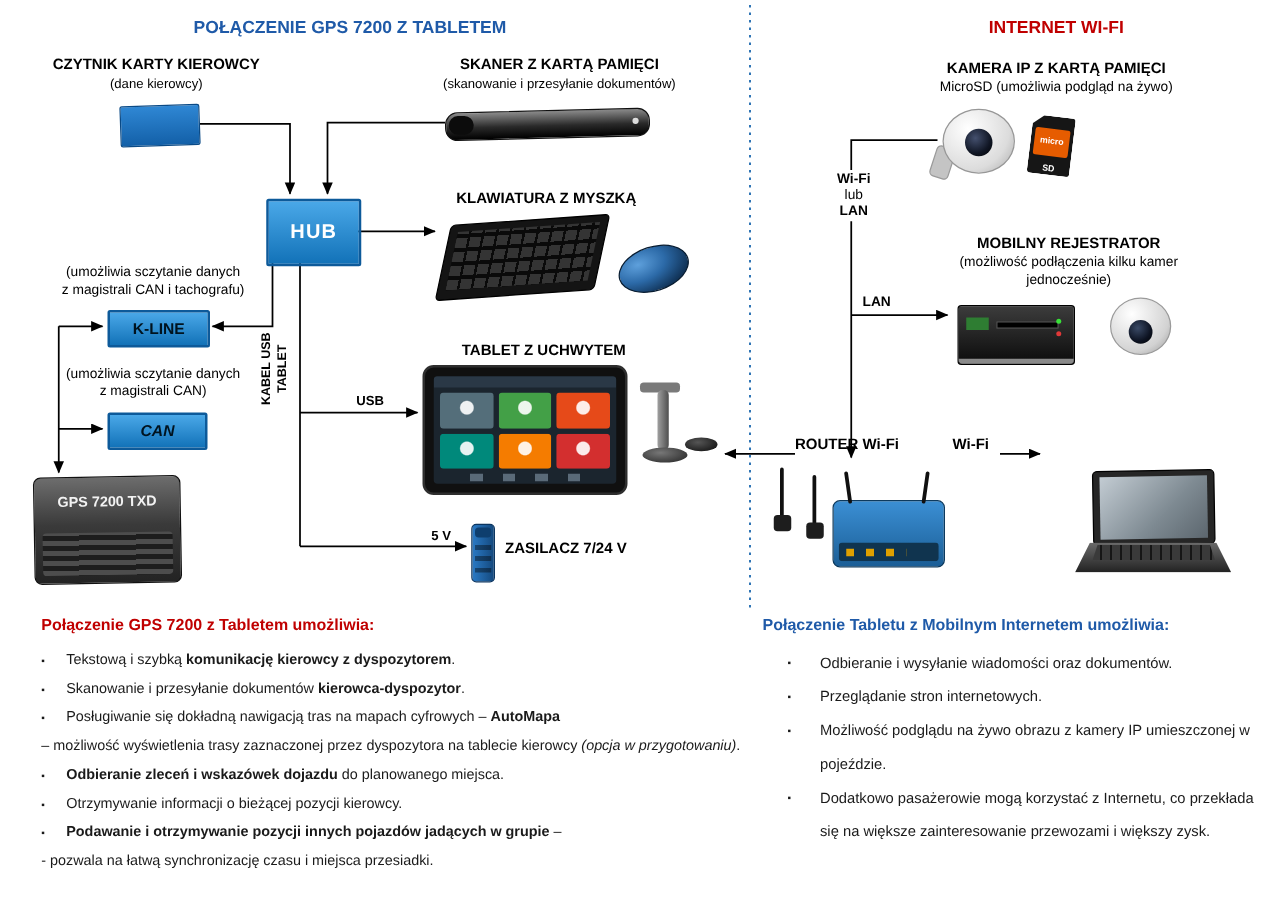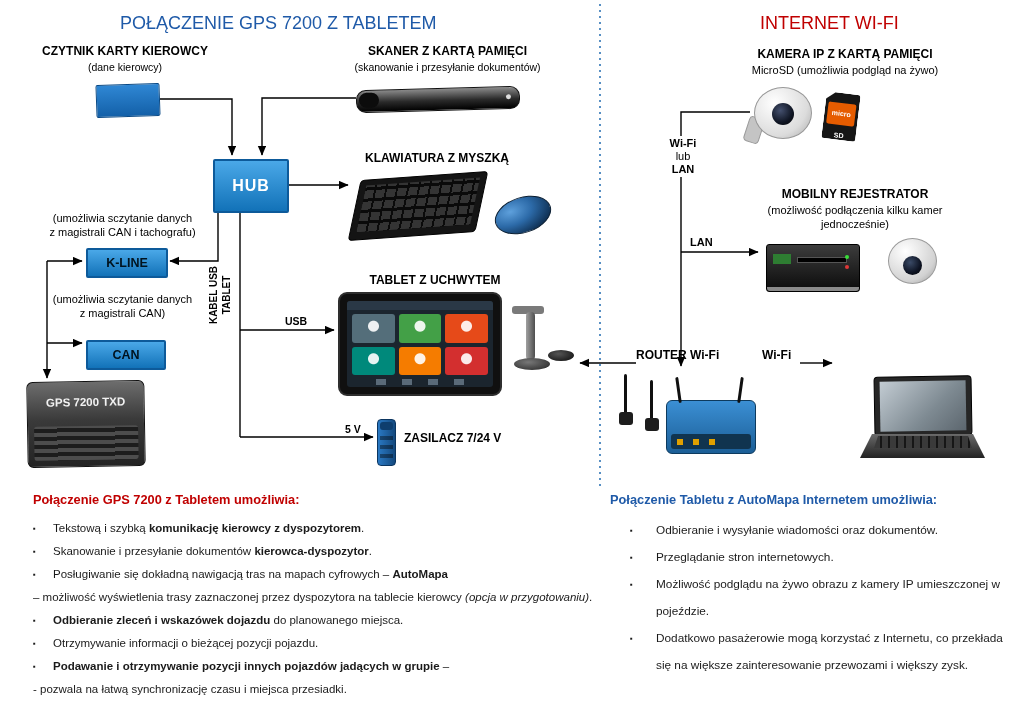--- a/index.html
+++ b/index.html
@@ -2,21 +2,21 @@
 <html><head>
 <meta charset="utf-8">
 <style>
   html,body{margin:0;padding:0;background:#fff;}
   .stage{position:relative;width:1024px;height:725px;background:#fff;overflow:hidden;
          font-family:"Liberation Sans",sans-serif;color:#000;}
   .abs{position:absolute;}
   .dlabel{position:absolute;font-weight:bold;font-size:12px;text-align:center;line-height:15px;}
   .dsub{position:absolute;font-size:10.5px;text-align:center;line-height:14px;}
   .preline{white-space:pre-line;}
-  .title{position:absolute;font-weight:normal;font-size:18px;}
+  .title{position:absolute;font-weight:bold;font-size:14px;text-align:center;}
   .blue{color:#1F5AA8;}
   .red{color:#C00000;}
 
   
   .bluebox{position:absolute;display:flex;align-items:center;justify-content:center;
            background:linear-gradient(180deg,#4aa8e8,#1272b8);
            border:2px solid #0d5a9a;border-radius:2px;font-weight:bold;}
   .hub{color:#fff;font-size:16px;letter-spacing:1px;}
   .smallbox{color:#00131f;font-size:12.5px;}
 
@@ -162,21 +162,21 @@
   </div>
 
   <div class="bluebox hub" style="left:213px;top:159px;width:72px;height:50px;">HUB</div>
   <div class="dsub preline" style="left:30px;top:211px;width:185px;font-size:11px;">(umożliwia sczytanie danych
 z magistrali CAN i tachografu)</div>
 
   <div class="bluebox smallbox" style="left:86px;top:248px;width:78px;height:26px;">K-LINE</div>
   <div class="dsub preline" style="left:30px;top:292px;width:185px;font-size:11px;">(umożliwia sczytanie danych
 z magistrali CAN)</div>
 
-  <div class="bluebox smallbox" style="left:86px;top:340px;width:76px;height:26px;">CAN</div>
+  <div class="bluebox smallbox" style="left:86px;top:330px;width:76px;height:26px;font-style:italic;">CAN</div>
 
   <div class="gps-dev" style="left:27px;top:381px;width:116px;height:84px;">
     <div class="lbl">GPS 7200 TXD</div>
     <div class="ridges"></div>
   </div>
 
   <div class="dlabel" style="left:352px;top:151px;width:170px;">KLAWIATURA Z MYSZKĄ</div>
   <div class="kb-wrap" style="left:354px;top:176px;">
     <div class="kb-body">
         <div class="kb-keys"></div>
@@ -292,32 +292,32 @@
       </div>
       <div class="li-row">
         <span class="li-text"><span>– możliwość wyświetlenia trasy zaznaczonej przez dyspozytora na tablecie kierowcy </span><span class="i">(opcja w przygotowaniu)</span><span>.</span></span>
       </div>
       <div class="li-row">
         <span class="bullet">▪</span>
         <span class="li-text"><span class="b">Odbieranie zleceń i wskazówek dojazdu</span><span> do planowanego miejsca.</span></span>
       </div>
       <div class="li-row">
         <span class="bullet">▪</span>
-        <span class="li-text"><span>Otrzymywanie informacji o bieżącej pozycji pojazdu.</span></span>
+        <span class="li-text"><span>Otrzymywanie informacji o bieżącej pozycji kierowcy.</span></span>
       </div>
       <div class="li-row">
         <span class="bullet">▪</span>
         <span class="li-text"><span class="b">Podawanie i otrzymywanie pozycji innych pojazdów jadących w grupie</span><span> –</span></span>
       </div>
       <div class="li-row">
         <span class="li-text"><span>- pozwala na łatwą synchronizację czasu i miejsca przesiadki.</span></span>
       </div>
     </div>
 
-  <div class="bheading blue" style="left:610px;top:492px;">Połączenie Tabletu z AutoMapa Internetem umożliwia:</div>
+  <div class="bheading blue" style="left:610px;top:492px;">Połączenie Tabletu z Mobilnym Internetem umożliwia:</div>
   <div class="list list-right" style="left:630px;top:517px;width:378px;">
       <div class="li-row">
         <span class="bullet">▪</span>
         <span class="li-text"><span>Odbieranie i wysyłanie wiadomości oraz dokumentów.</span></span>
       </div>
       <div class="li-row">
         <span class="bullet">▪</span>
         <span class="li-text"><span>Przeglądanie stron internetowych.</span></span>
       </div>
       <div class="li-row">

